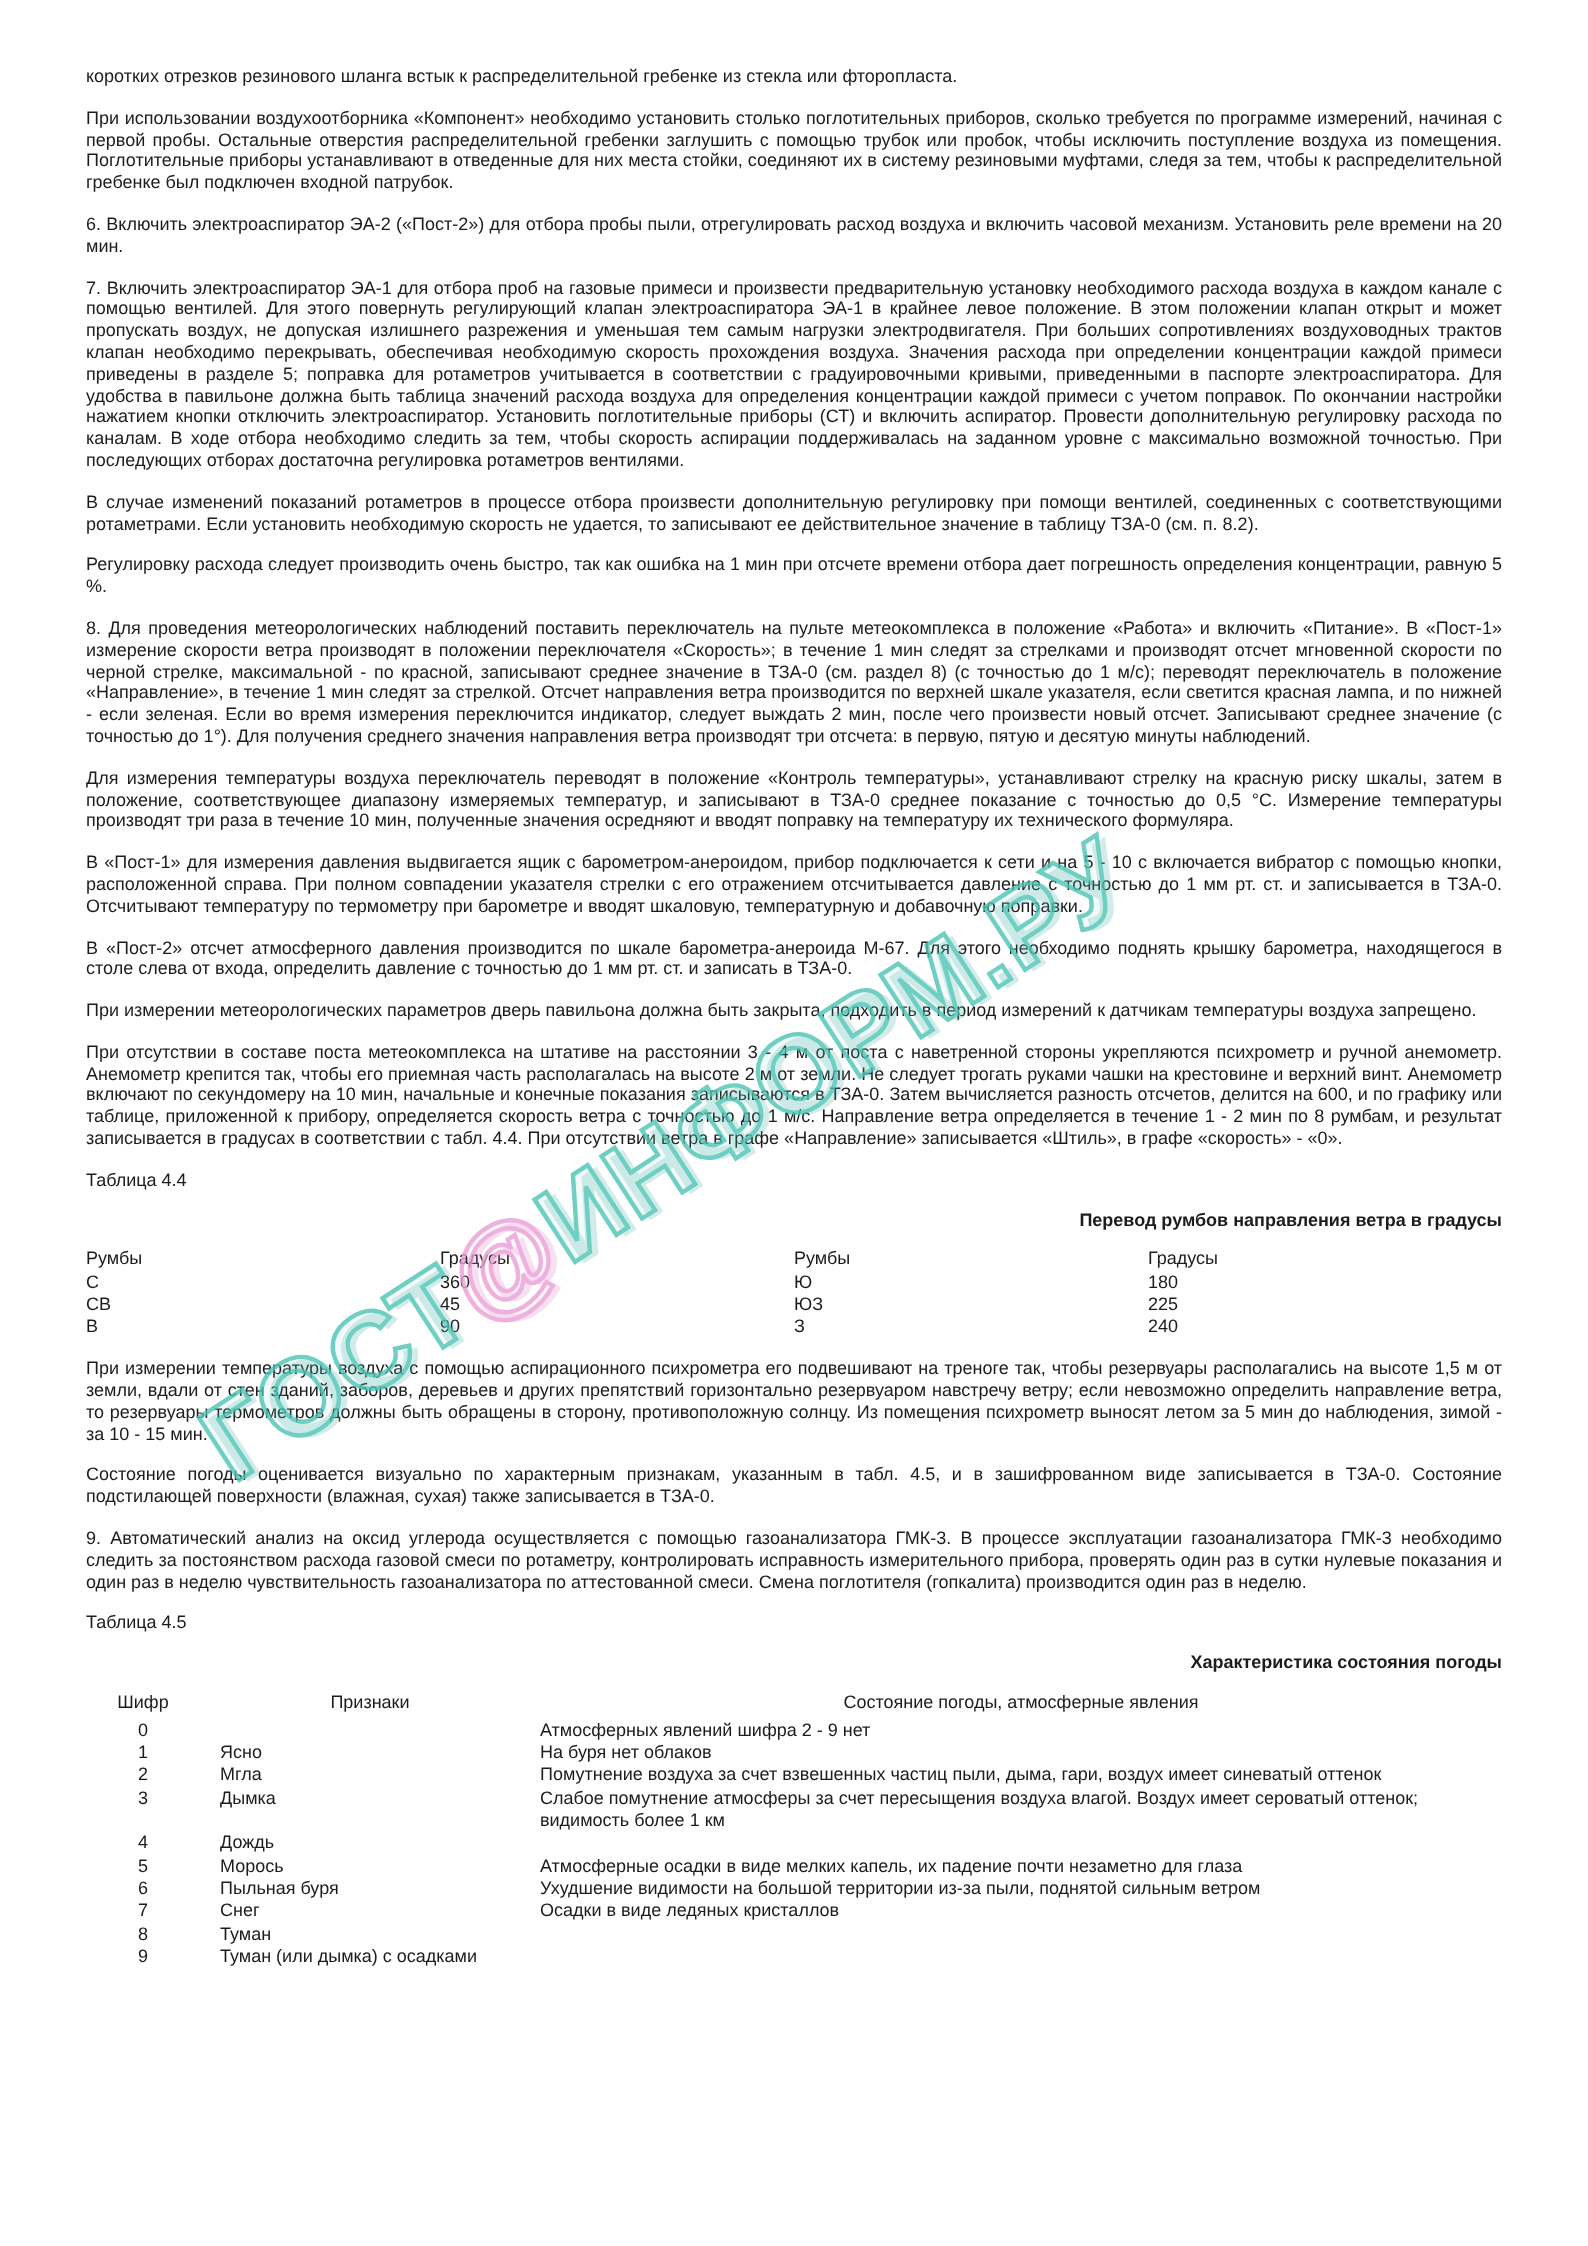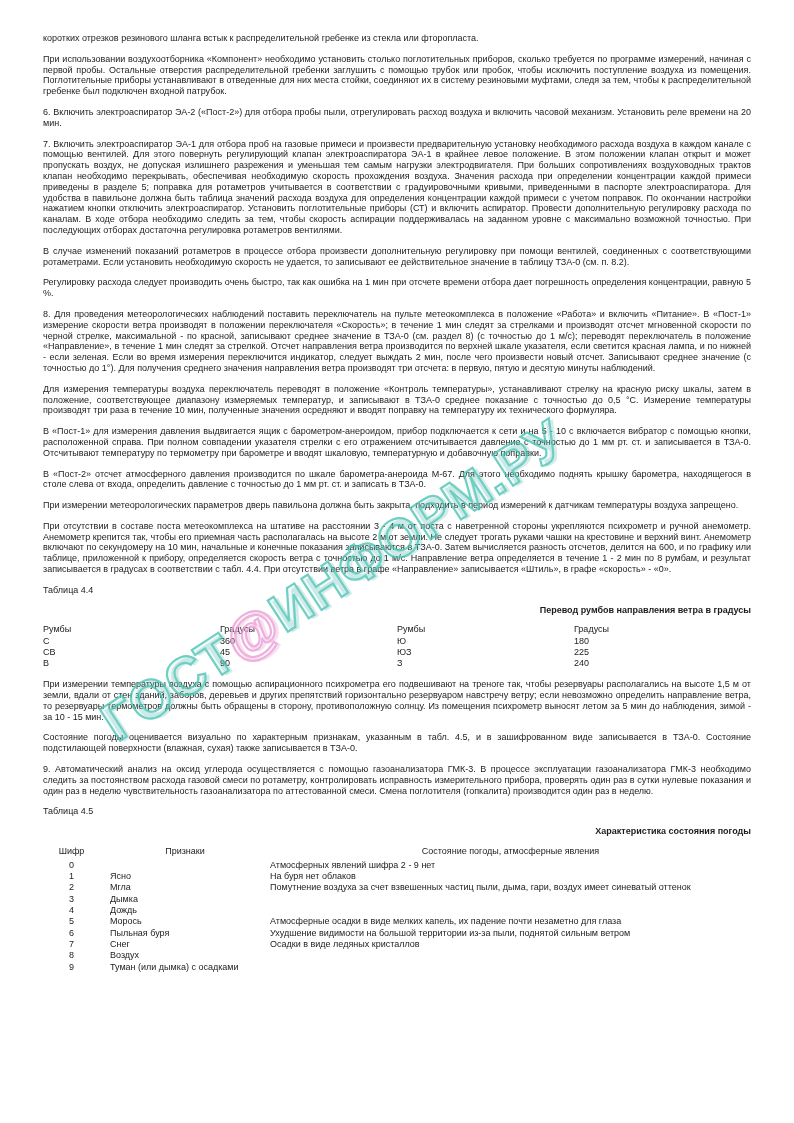--- a/index.html
+++ b/index.html
@@ -120,20 +120,21 @@
         <div class="sign">На буря нет облаков</div>
       </div>
       <div class="t45-row">
         <div class="code">2</div>
         <div class="cond">Мгла</div>
         <div class="sign">Помутнение воздуха за счет взвешенных частиц пыли, дыма, гари, воздух имеет синеватый оттенок</div>
       </div>
       <div class="t45-row">
         <div class="code">3</div>
         <div class="cond">Дымка</div>
+        <div class="sign">Слабое помутнение атмосферы за счет пересыщения воздуха влагой. Воздух имеет сероватый оттенок; видимость более 1 км</div>
       </div>
       <div class="t45-row">
         <div class="code">4</div>
         <div class="cond">Дождь</div>
       </div>
       <div class="t45-row">
         <div class="code">5</div>
         <div class="cond">Морось</div>
         <div class="sign">Атмосферные осадки в виде мелких капель, их падение почти незаметно для глаза</div>
       </div>
@@ -142,21 +143,21 @@
         <div class="cond">Пыльная буря</div>
         <div class="sign">Ухудшение видимости на большой территории из-за пыли, поднятой сильным ветром</div>
       </div>
       <div class="t45-row">
         <div class="code">7</div>
         <div class="cond">Снег</div>
         <div class="sign">Осадки в виде ледяных кристаллов</div>
       </div>
       <div class="t45-row">
         <div class="code">8</div>
-        <div class="cond">Воздух</div>
+        <div class="cond">Туман</div>
       </div>
       <div class="t45-row">
         <div class="code">9</div>
         <div class="cond">Туман (или дымка) с осадками</div>
       </div>
     </div>
 
 </div>
 
 </body></html>

